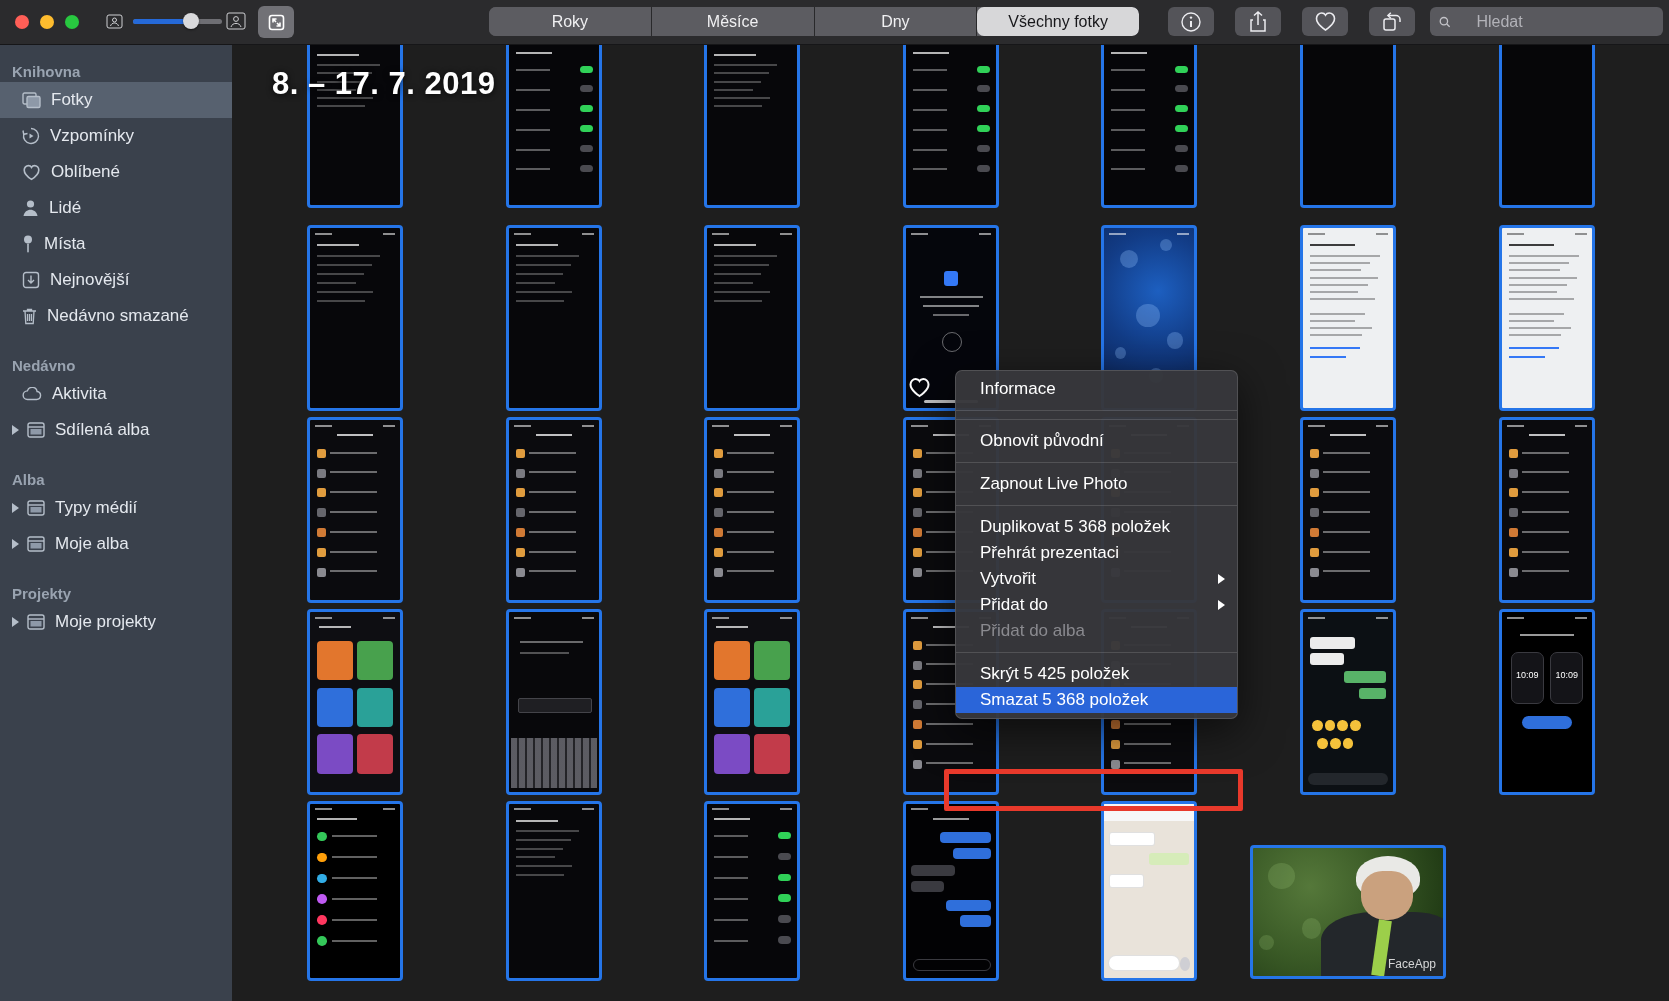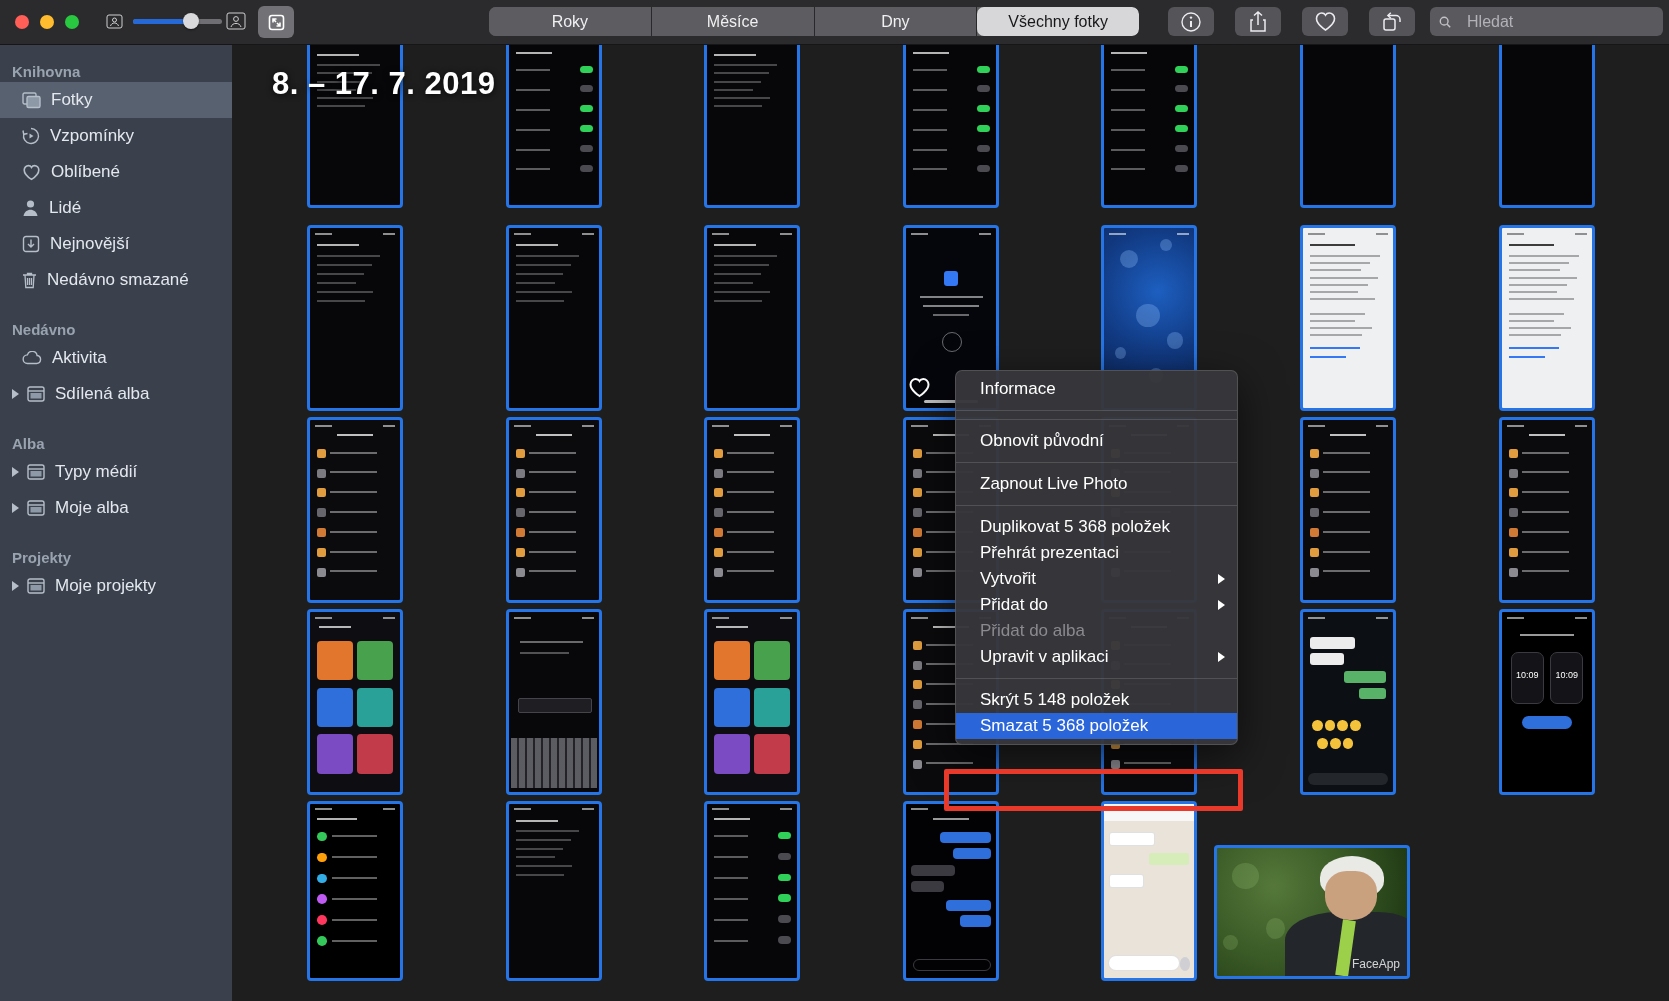--- a/index.html
+++ b/index.html
@@ -11,21 +11,21 @@
   i,b{display:block;position:absolute;font-style:normal;font-weight:normal}
 
   
   .titlebar{position:absolute;left:0;top:0;width:1669px;height:44px;background:#2b2b2d;border-bottom:1px solid #161618;z-index:50}
   .tlight{position:absolute;top:15px;width:14px;height:14px;border-radius:50%}
   .seg{position:absolute;left:489px;top:7px;width:650px;height:29px;display:flex;border-radius:7px;overflow:hidden;background:#5c5c61}
   .seg button{flex:1;border:none;background:#5c5c61;color:#f0f0f2;font-size:16px;font-family:inherit;border-right:1px solid #29292b;cursor:default;padding:0}
   .seg button:last-child{border-right:none}
   .seg button.sel{background:#d7d7d9;color:#17171a;border-radius:7px}
   .tb-btn{position:absolute;top:7px;width:46px;height:29px;border-radius:6px;background:#545459;display:flex;align-items:center;justify-content:center;color:#ececf0}
-  .searchbox{position:absolute;left:1430px;top:7px;width:233px;height:29px;border-radius:6px;background:#59595e;display:flex;align-items:center;padding:0 9px;box-sizing:border-box;gap:14px}
+  .searchbox{position:absolute;left:1430px;top:7px;width:233px;height:29px;border-radius:6px;background:#59595e;display:flex;align-items:center;padding:0 9px;box-sizing:border-box;gap:24px}
   .searchbox input{background:transparent;border:none;outline:none;color:#e8e8ea;font-size:16px;width:100%;font-family:inherit}
   .searchbox input::placeholder{color:#b2b2b8}
   .expandbtn{position:absolute;left:258px;top:6px;width:36px;height:32px;border-radius:6px;background:#717176;display:flex;align-items:center;justify-content:center;color:#fff}
   .slider-track{position:absolute;left:133px;top:19px;width:89px;height:5px;border-radius:3px;background:#6e6e73}
   .slider-fill{position:absolute;left:0;top:0;height:5px;width:57px;border-radius:3px;background:var(--slider_accent,#2569d8)}
   .slider-thumb{position:absolute;left:50px;top:-6px;width:16px;height:16px;border-radius:50%;background:#d9d9db;box-shadow:0 1px 2px rgba(0,0,0,.5)}
   .zoom-ic{position:absolute;color:#cfd0d3}
 
   
   .sidebar{position:absolute;left:0;top:44px;width:232px;height:957px;background:#3a414c;z-index:20}
@@ -41,21 +41,21 @@
   .content{position:absolute;left:232px;top:44px;width:1437px;height:957px;overflow:hidden;background:#1e1e1e;z-index:1}
   .date-hdr{position:absolute;left:40px;top:22px;font-size:31px;font-weight:bold;color:#fff;z-index:6;text-shadow:0 1px 6px rgba(0,0,0,.8);letter-spacing:.5px}
   .thumb{position:absolute;width:90px;border:3px solid var(--selection_blue,#2575e8);border-radius:4px;overflow:hidden;box-sizing:content-box}
   .k-black{background:#060608}.k-darktext{background:#07070a}.k-settings{background:#060609}
   .k-signin{background:#05060c}
   .k-icloudblue{background:radial-gradient(circle at 60% 35%,#1d5fc0 0%,#123c86 45%,#0a1f4e 100%)}
   .k-whitedoc{background:#eef0f2}.k-shortcuts{background:#0b0b0e}.k-widgets{background:#0e0e12}
   .k-keyboard{background:#08080b}.k-whatsapp{background:#0c1014}.k-watchpair{background:#000}
   .k-watchlist{background:#000}.k-imessage{background:#020204}.k-whitechat{background:#e9e3da}
   .heart-ovl{position:absolute;z-index:5;color:#fff}
-  .faceapp{position:absolute;left:982px;top:801px;width:190px;height:128px;border:3px solid var(--selection_blue,#2575e8);border-radius:4px;background:radial-gradient(circle at 30% 30%,#55783a 0%,#3a5a26 45%,#18300f 100%);overflow:hidden;z-index:2}
+  .faceapp{position:absolute;left:1018px;top:801px;width:190px;height:128px;border:3px solid var(--selection_blue,#2575e8);border-radius:4px;background:radial-gradient(circle at 30% 30%,#55783a 0%,#3a5a26 45%,#18300f 100%);overflow:hidden;z-index:2}
   .fa-hair{position:absolute;left:54%;top:6%;width:34%;height:34%;background:#e9e9e6;border-radius:50% 50% 42% 42%}
   .fa-face{position:absolute;left:57%;top:18%;width:27%;height:38%;background:#caa17e;border-radius:42% 42% 48% 48%}
   .fa-body{position:absolute;left:36%;top:50%;width:70%;height:55%;background:#23272b;border-radius:40% 30% 0 0}
   .fa-lanyard{position:absolute;left:64%;top:56%;width:7%;height:44%;background:#9ccf4a;transform:rotate(8deg)}
   .fa-mark{position:absolute;right:7px;bottom:5px;color:rgba(255,255,255,.8);font-size:12px;z-index:3}
   .bokeh{position:absolute;border-radius:50%;background:rgba(180,220,140,.18)}
 
   
   .menu{position:absolute;left:955px;top:370px;width:283px;z-index:30;background:rgba(55,55,59,.97);
         border:1px solid rgba(255,255,255,.14);border-radius:7px;box-shadow:0 12px 44px rgba(0,0,0,.6);
@@ -165,20 +165,27 @@
         <path d="M11.5 19S2.5 13.3 2.5 7.4C2.5 4.4 4.9 2 7.7 2c1.7 0 3.1.9 3.8 2.1C12.2 2.9 13.6 2 15.3 2c2.8 0 5.2 2.4 5.2 5.4 0 5.9-9 11.6-9 11.6z"></path>
       </svg>
     <span>Oblíbené</span>
   </div>
   <div class="sb-item">
     <svg width="17" height="18" viewBox="0 0 17 18" fill="currentColor">
         <circle cx="8.5" cy="5" r="3.6"></circle>
         <path d="M1.5 17c.8-4.2 3.6-6.3 7-6.3s6.2 2.1 7 6.3z"></path>
       </svg>
     <span>Lidé</span>
+  </div>
+  <div class="sb-item">
+    <svg width="12" height="19" viewBox="0 0 12 19" fill="currentColor">
+        <circle cx="6" cy="4.5" r="4"></circle>
+        <rect x="5.2" y="8.5" width="1.6" height="9" rx="0.8"></rect>
+      </svg>
+    <span>Místa</span>
   </div>
   <div class="sb-item">
     <svg width="18" height="18" viewBox="0 0 18 18" fill="none" stroke="currentColor" stroke-width="1.4">
         <rect x="1.5" y="1.5" width="15" height="15" rx="2.5"></rect>
         <path d="M9 4.5v7M6 9l3 3 3-3"></path>
       </svg>
     <span>Nejnovější</span>
   </div>
   <div class="sb-item">
     <svg width="15" height="18" viewBox="0 0 15 18" fill="none" stroke="currentColor" stroke-width="1.3">
@@ -750,26 +757,22 @@
       <span class="lbl">Vytvořit</span>
       <span class="subarrow"></span>
     </div>
   <div class="mi">
       <span class="lbl">Přidat do</span>
       <span class="subarrow"></span>
     </div>
   <div class="mi dis">
       <span class="lbl">Přidat do alba</span>
     </div>
-  <div class="mi">
-      <span class="lbl">Upravit v aplikaci</span>
-      <span class="subarrow"></span>
-    </div>
   <div class="msep"></div>
   <div class="mi">
-      <span class="lbl">Skrýt 5 148 položek</span>
+      <span class="lbl">Skrýt 5 425 položek</span>
     </div>
   <div class="mi hl">
       <span class="lbl">Smazat 5 368 položek</span>
     </div>
 </div>
 
 <div class="annot"></div>
 
 </body></html>

